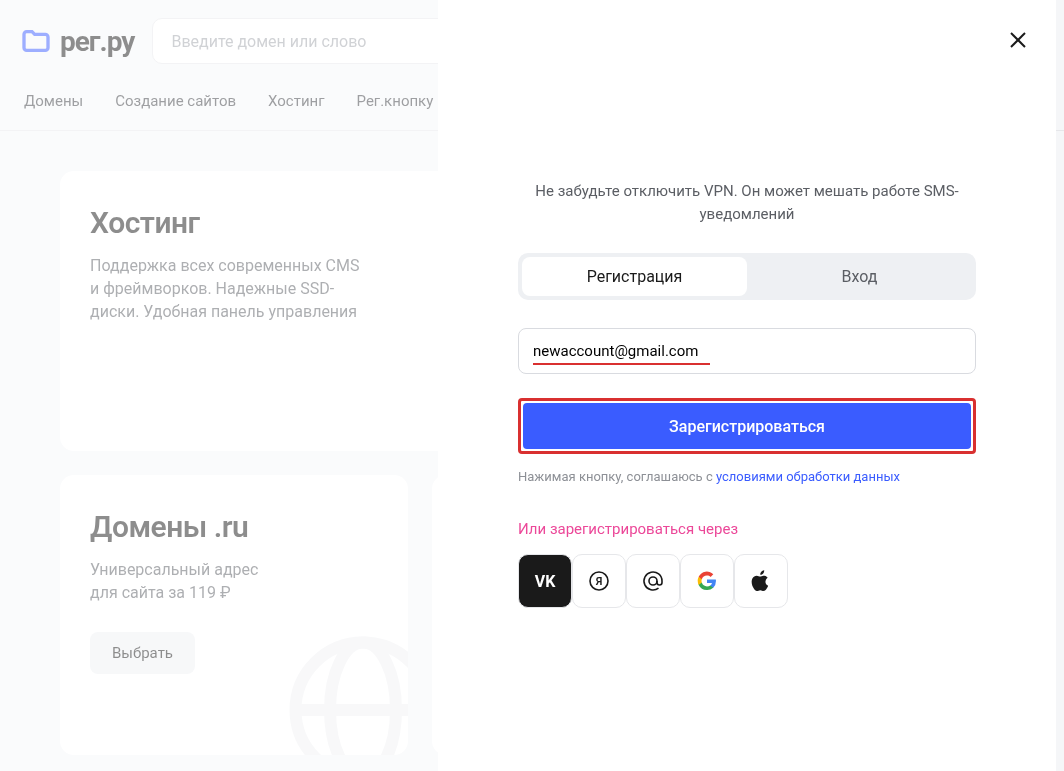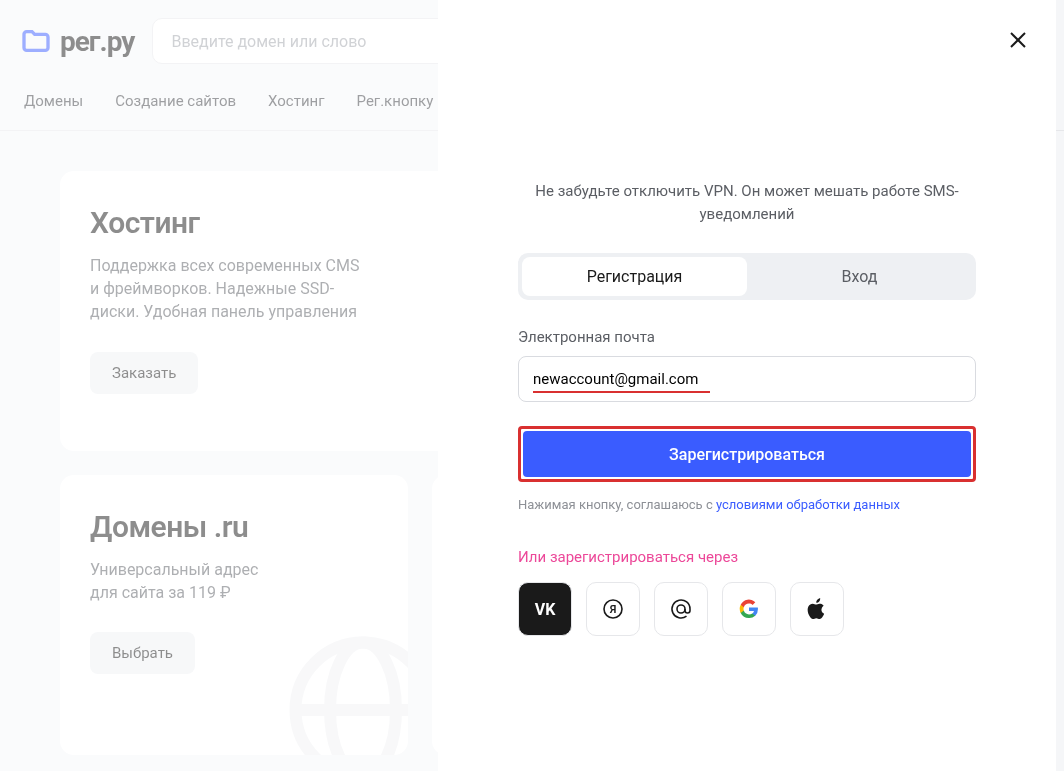--- a/index.html
+++ b/index.html
@@ -36,21 +36,21 @@
     .tab.active { background: #fff; color: #1a1a1a; }
     .form-label { font-size: 15px; color: #5b5e64; margin-bottom: 10px; }
     .email-input { width: 100%; height: 46px; border: 1px solid #d9dbe0; border-radius: 8px; padding: 0 14px; font-size: 15px; outline: none; margin-bottom: 24px; }
     .email-value { position: relative; }
     .email-underline { position: absolute; left: 15px; top: 35px; height: 2px; width: 177px; background: #d93030; }
     .register-btn-wrap { border: 3px solid #d93030; border-radius: 4px; padding: 2px; margin-bottom: 14px; }
     .register-btn { width: 100%; height: 46px; background: #3a5cff; color: #fff; border: none; border-radius: 4px; font-size: 16px; font-weight: 500; cursor: pointer; }
     .terms { font-size: 13px; color: #8d9096; margin-bottom: 34px; line-height: 1.4; }
     .terms a { color: #3a5cff; text-decoration: none; }
     .alt-label { font-size: 15px; color: #ec4899; margin-bottom: 16px; }
-    .social-row { display: flex; gap: 14px; }
+    .social-row { display: flex; }
     .social-btn { width: 54px; height: 54px; border: 1px solid #e6e7ea; border-radius: 10px; display: flex; align-items: center; justify-content: center; cursor: pointer; font-size: 20px; }
     .vk { background: #1a1a1a; color: #fff; border-radius: 10px; font-weight: 700; font-size: 16px; }
   </style>
 </head>
 <body>
 
 <div class="header">
   <div class="logo">
     <svg class="logo-icon" viewBox="0 0 24 24" fill="none" stroke="#3a5cff" stroke-width="2.5">
         <path d="M3 7a2 2 0 0 1 2-2h4l2 2h8a2 2 0 0 1 2 2v8a2 2 0 0 1-2 2H5a2 2 0 0 1-2-2V7z"></path>
@@ -66,21 +66,20 @@
   <div class="nav-item">Домены</div>
   <div class="nav-item">Создание сайтов</div>
   <div class="nav-item">Хостинг</div>
   <div class="nav-item">Рег.кнопку</div>
 </div>
 
 <div class="cards-area">
   <div class="card card-wide">
     <div class="card-title">Хостинг</div>
     <div class="card-desc">Поддержка всех современных CMS и фреймворков. Надежные SSD-диски. Удобная панель управления</div>
-    <button class="card-btn">Заказать</button>
     <svg class="plant-deco" viewBox="0 0 140 240">
       <path d="M70 200 Q40 120 20 40 Q50 100 70 180 Q90 100 120 40 Q100 120 70 200" fill="#2e7d32" opacity="0.85"></path>
       <path d="M60 190 Q30 130 10 80 Q45 130 60 190" fill="#388e3c" opacity="0.8"></path>
       <path d="M80 190 Q110 130 130 80 Q95 130 80 190" fill="#43a047" opacity="0.8"></path>
       <rect x="50" y="195" width="55" height="45" rx="4" fill="#fafafa" stroke="#eee"></rect>
     </svg>
   </div>
   <div class="card-row">
     <div class="card card-half">
       <div class="card-title">Домены .ru</div>
@@ -113,21 +112,20 @@
     <svg width="18" height="18" viewBox="0 0 18 18" stroke="#1a1a1a" stroke-width="2">
         <line x1="2" y1="2" x2="16" y2="16"></line>
         <line x1="16" y1="2" x2="2" y2="16"></line>
       </svg>
   </div>
   <div class="vpn-note">Не забудьте отключить VPN. Он может мешать работе SMS-уведомлений</div>
   <div class="tab-switch">
     <div class="tab active">Регистрация</div>
     <div class="tab">Вход</div>
   </div>
-  <div class="form-label">Электронная почта</div>
   <div class="email-value">
     <input class="email-input" value="newaccount@gmail.com" style="">
     <div class="email-underline"></div>
   </div>
   <div class="register-btn-wrap">
     <button class="register-btn">Зарегистрироваться</button>
   </div>
   <div class="terms">
     <span>Нажимая кнопку, соглашаюсь с </span><a href="#">условиями обработки данных</a>
   </div>

